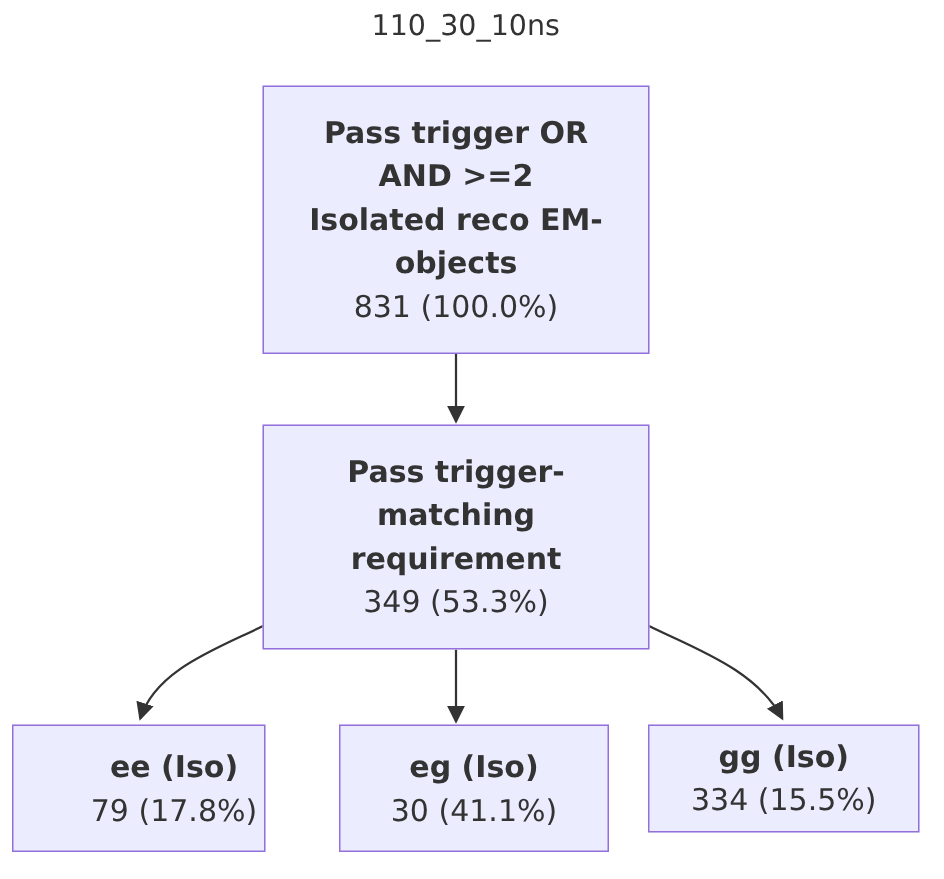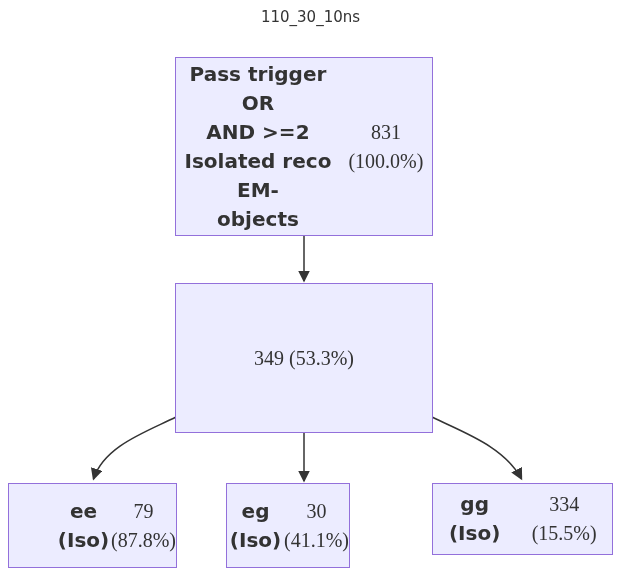--- a/index.html
+++ b/index.html
@@ -15,21 +15,21 @@
     font-family: "DejaVu Sans", sans-serif;
     color: var(--text, #333333);
     overflow: hidden;
   }
   .diagram-title {
     position: absolute;
     left: 8px;
     top: 6px;
     width: 605px;
     text-align: center;
-    font-size: 15px;
+    font-size: 19px;
     line-height: 22px;
     color: var(--text, #333333);
   }
   .edges {
     position: absolute;
     left: 0;
     top: 0;
     pointer-events: none;
   }
   .edge {
@@ -40,35 +40,34 @@
   .arrowhead-shape {
     fill: var(--edge, #333333);
     stroke: none;
   }
   .node {
     position: absolute;
     box-sizing: border-box;
     background: var(--node-fill, #ECECFF);
     border: 1px solid var(--node-border, #9370DB);
     display: flex;
-    flex-direction: row;
+    flex-direction: column;
     align-items: center;
     justify-content: center;
     text-align: center;
     font-size: 20px;
     line-height: 29px;
   }
   .node-label {
     font-weight: bold;
     white-space: pre-line;
   }
   .node-count {
     font-weight: normal;
     white-space: pre-line;
-    font-family: Liberation Serif, serif;
   }
 </style>
 </head>
 <body>
 
 <div class="stage">
 
   <div class="diagram-title">110_30_10ns</div>
 
   <svg class="edges" width="629" height="586" viewBox="0 0 629 586">
@@ -85,29 +84,32 @@
 
   <div class="node" style="left:175px; top:57px; width:258px; height:179px;">
     <div class="node-label">Pass trigger OR
 AND &gt;=2
 Isolated reco EM-
 objects</div>
     <div class="node-count">831 (100.0%)</div>
   </div>
 
   <div class="node" style="left:175px; top:283px; width:258px; height:150px;">
+    <div class="node-label">Pass trigger-
+matching
+requirement</div>
     <div class="node-count">349 (53.3%)</div>
   </div>
 
   <div class="node" style="left:8px; top:483px; width:169px; height:85px;padding-left:47px;">
     <div class="node-label">ee (Iso)</div>
-    <div class="node-count">79 (87.8%)</div>
+    <div class="node-count">79 (17.8%)</div>
   </div>
 
-  <div class="node" style="left:226px; top:483px; width:124px; height:85px;">
+  <div class="node" style="left:226px; top:483px; width:180px; height:85px;">
     <div class="node-label">eg (Iso)</div>
     <div class="node-count">30 (41.1%)</div>
   </div>
 
   <div class="node" style="left:432px; top:483px; width:181px; height:72px;">
     <div class="node-label">gg (Iso)</div>
     <div class="node-count">334 (15.5%)</div>
   </div>
 
 </div>

